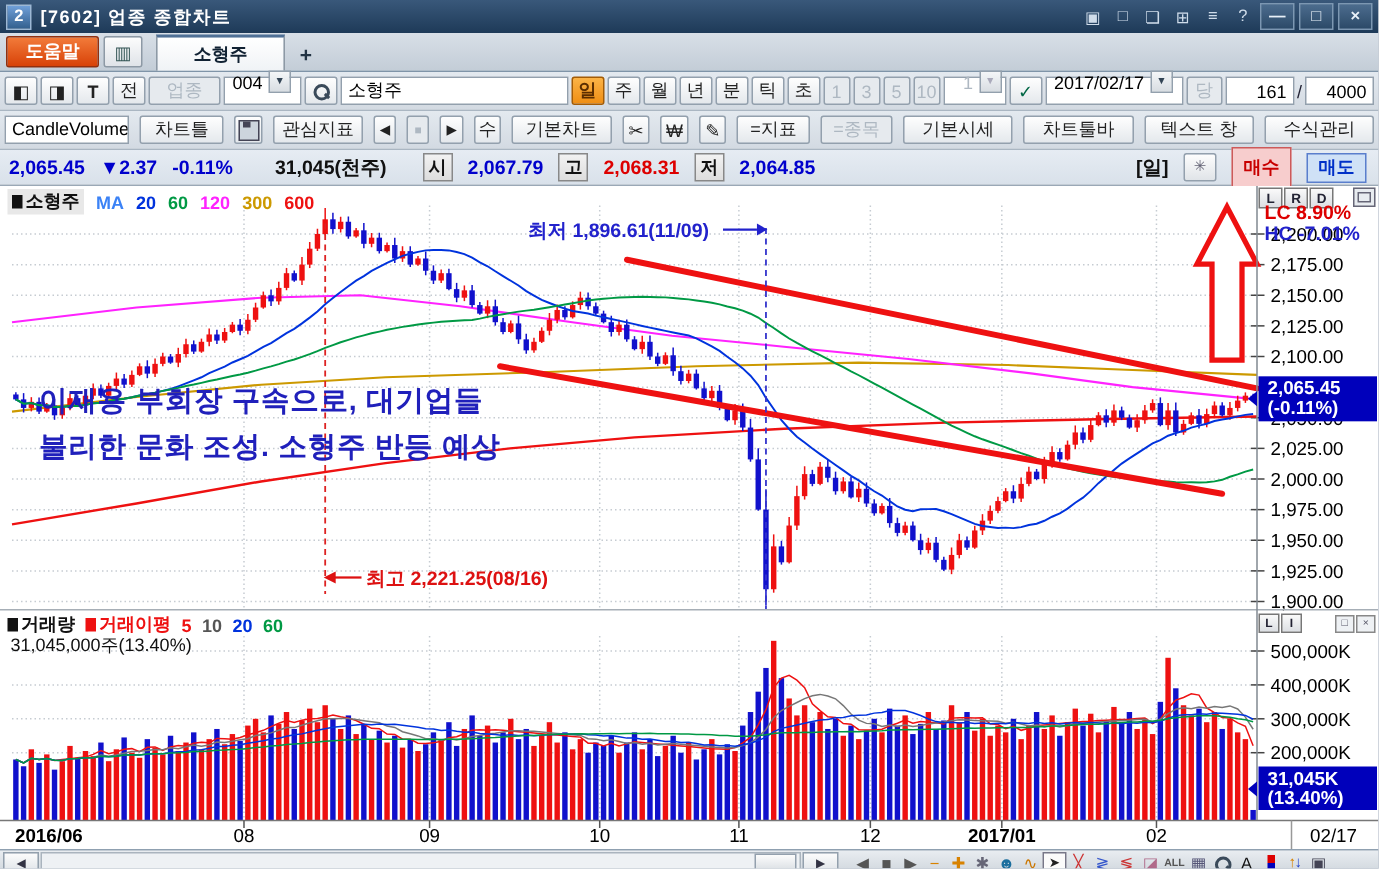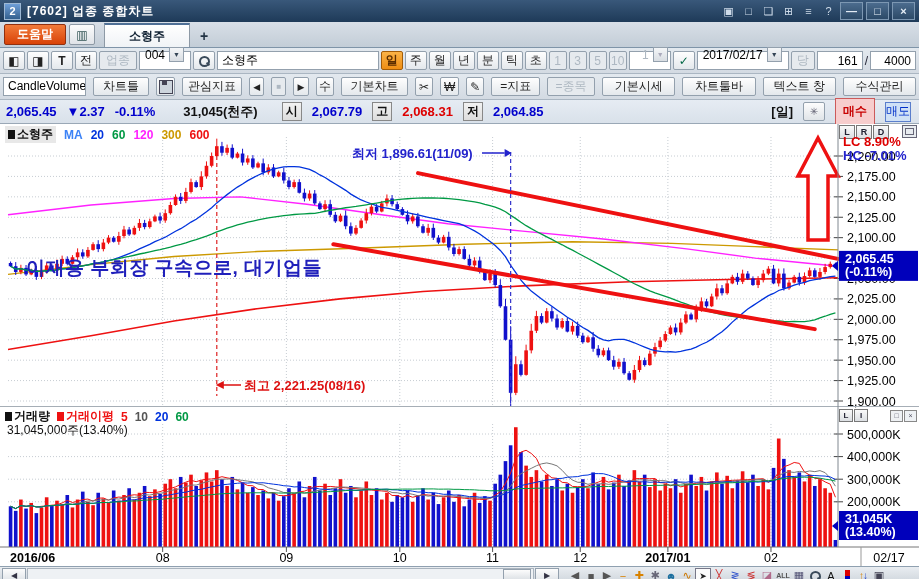--- a/index.html
+++ b/index.html
@@ -32,21 +32,21 @@
   .mag::before{content:"";position:absolute;left:1px;top:1px;width:7px;height:7px;border:2px solid #3a4a5a;border-radius:50%;}
   .mag::after{content:"";position:absolute;left:8px;top:8px;width:4px;height:2px;background:#3a4a5a;transform:rotate(45deg);}
   .floppy{position:relative;width:12px;height:12px;display:inline-block;border:1.5px solid #445;background:#cdd5dd;}
   .floppy::before{content:"";position:absolute;left:2px;top:0;width:5px;height:4px;background:#445;}
   
   .quote{height:23px;background:linear-gradient(#e6ecf3,#d9e1ea);border-bottom:1px solid #9aa8b6;display:flex;align-items:center;padding:0 6px;gap:10px;font-size:13px;font-weight:bold;}
   .blue{color:#0000cc;} .red{color:#dd0000;} .blk{color:#111;}
   .ohlc-badge{font-size:12px;font-weight:bold;background:linear-gradient(#f2f2f2,#ddd);border:1px solid #888;padding:0 3px;color:#111;}
   .gearbtn{width:20px;height:17px;background:linear-gradient(#fdfdfd,#e0e4e8);border:1px solid #93a0ad;border-radius:2px;font-size:10px;color:#667;display:flex;align-items:center;justify-content:center;}
   .buybtn{height:18px;padding:4px 7px;background:#f7cdcd;border:1px solid #cc5a5a;color:#c80000;font-size:12px;font-weight:bold;display:flex;align-items:center;}
-  .sellbtn{height:18px;padding:0 0;background:#cfe1f6;border:1px solid #5a7ecc;color:#0030c8;font-size:12px;font-weight:normal;display:flex;align-items:center;margin-right:2px;}
+  .sellbtn{height:18px;padding:0 7px;background:#cfe1f6;border:1px solid #5a7ecc;color:#0030c8;font-size:12px;font-weight:bold;display:flex;align-items:center;margin-right:2px;}
   
   .chart{position:relative;height:442px;background:#fff;}
   .chart svg{display:block;}
   .ov{position:absolute;white-space:nowrap;}
   .legend-main{left:5px;top:2px;font-size:12px;font-weight:bold;display:flex;gap:8px;align-items:center;}
   .chipbox{background:#e8e8e8;padding:0 3px;display:flex;align-items:center;gap:2px;color:#111;}
   .sw{display:inline-block;width:7px;height:9px;}
   .annot-main{left:26px;top:128px;font-size:19px;font-weight:bold;color:#2020bb;line-height:31px;letter-spacing:0.5px;}
   .annot-low{left:352px;top:21px;font-size:13px;font-weight:bold;color:#2222cc;}
   .annot-high{left:244px;top:253px;font-size:13px;font-weight:bold;color:#dd1111;}
@@ -99,21 +99,21 @@
       </div>
     <div class="tab">소형주</div>
     <div class="addtab">+</div>
   </div>
 
   <div class="tbar">
     <div class="btn sq">◧</div>
     <div class="btn sq">◨</div>
     <div class="btn sq" style="font-weight:bold;">T</div>
     <div class="btn sq">전</div>
-    <div class="btn dis" style="width:38px;">업종</div>
+    <div class="btn dis" style="width:48px;">업종</div>
     <div class="combo" style="width:52px;">
         <span>004</span>
         <span class="carrow">▼</span>
       </div>
     <div class="btn sq">
         <span class="mag"></span>
       </div>
     <input class="txt" style="flex: 1 1 0%; min-width: 60px;" readonly="" value="소형주">
     <span id="periods" style="display:inline-flex;gap:2px;">
         <div class="btn sq act">일</div>
@@ -817,20 +817,21 @@
     </div>
     <div class="ov lchc">
       <div style="color:#dd0000;">LC  8.90%</div>
       <div style="color:#2222cc;">HC -7.01%</div>
     </div>
 
     <div class="ov annot-low">최저 1,896.61(11/09)</div>
     <div class="ov annot-high">최고 2,221.25(08/16)</div>
     <div class="ov annot-main">
       <div>이재용 부회장 구속으로, 대기업들</div>
+      <div>불리한 문화 조성. 소형주 반등 예상</div>
     </div>
 
     <div class="ov vol-legend">
       <span style="display:flex;align-items:center;gap:2px;color:#111;text-align:right;">
           <span class="sw" style="background:#111;"></span>
           <span>거래량</span>
         </span>
       <span style="display:flex;align-items:center;gap:2px;color:#ee1111;">
           <span class="sw" style="background:#ee1111;"></span>
           <span>거래이평</span>

